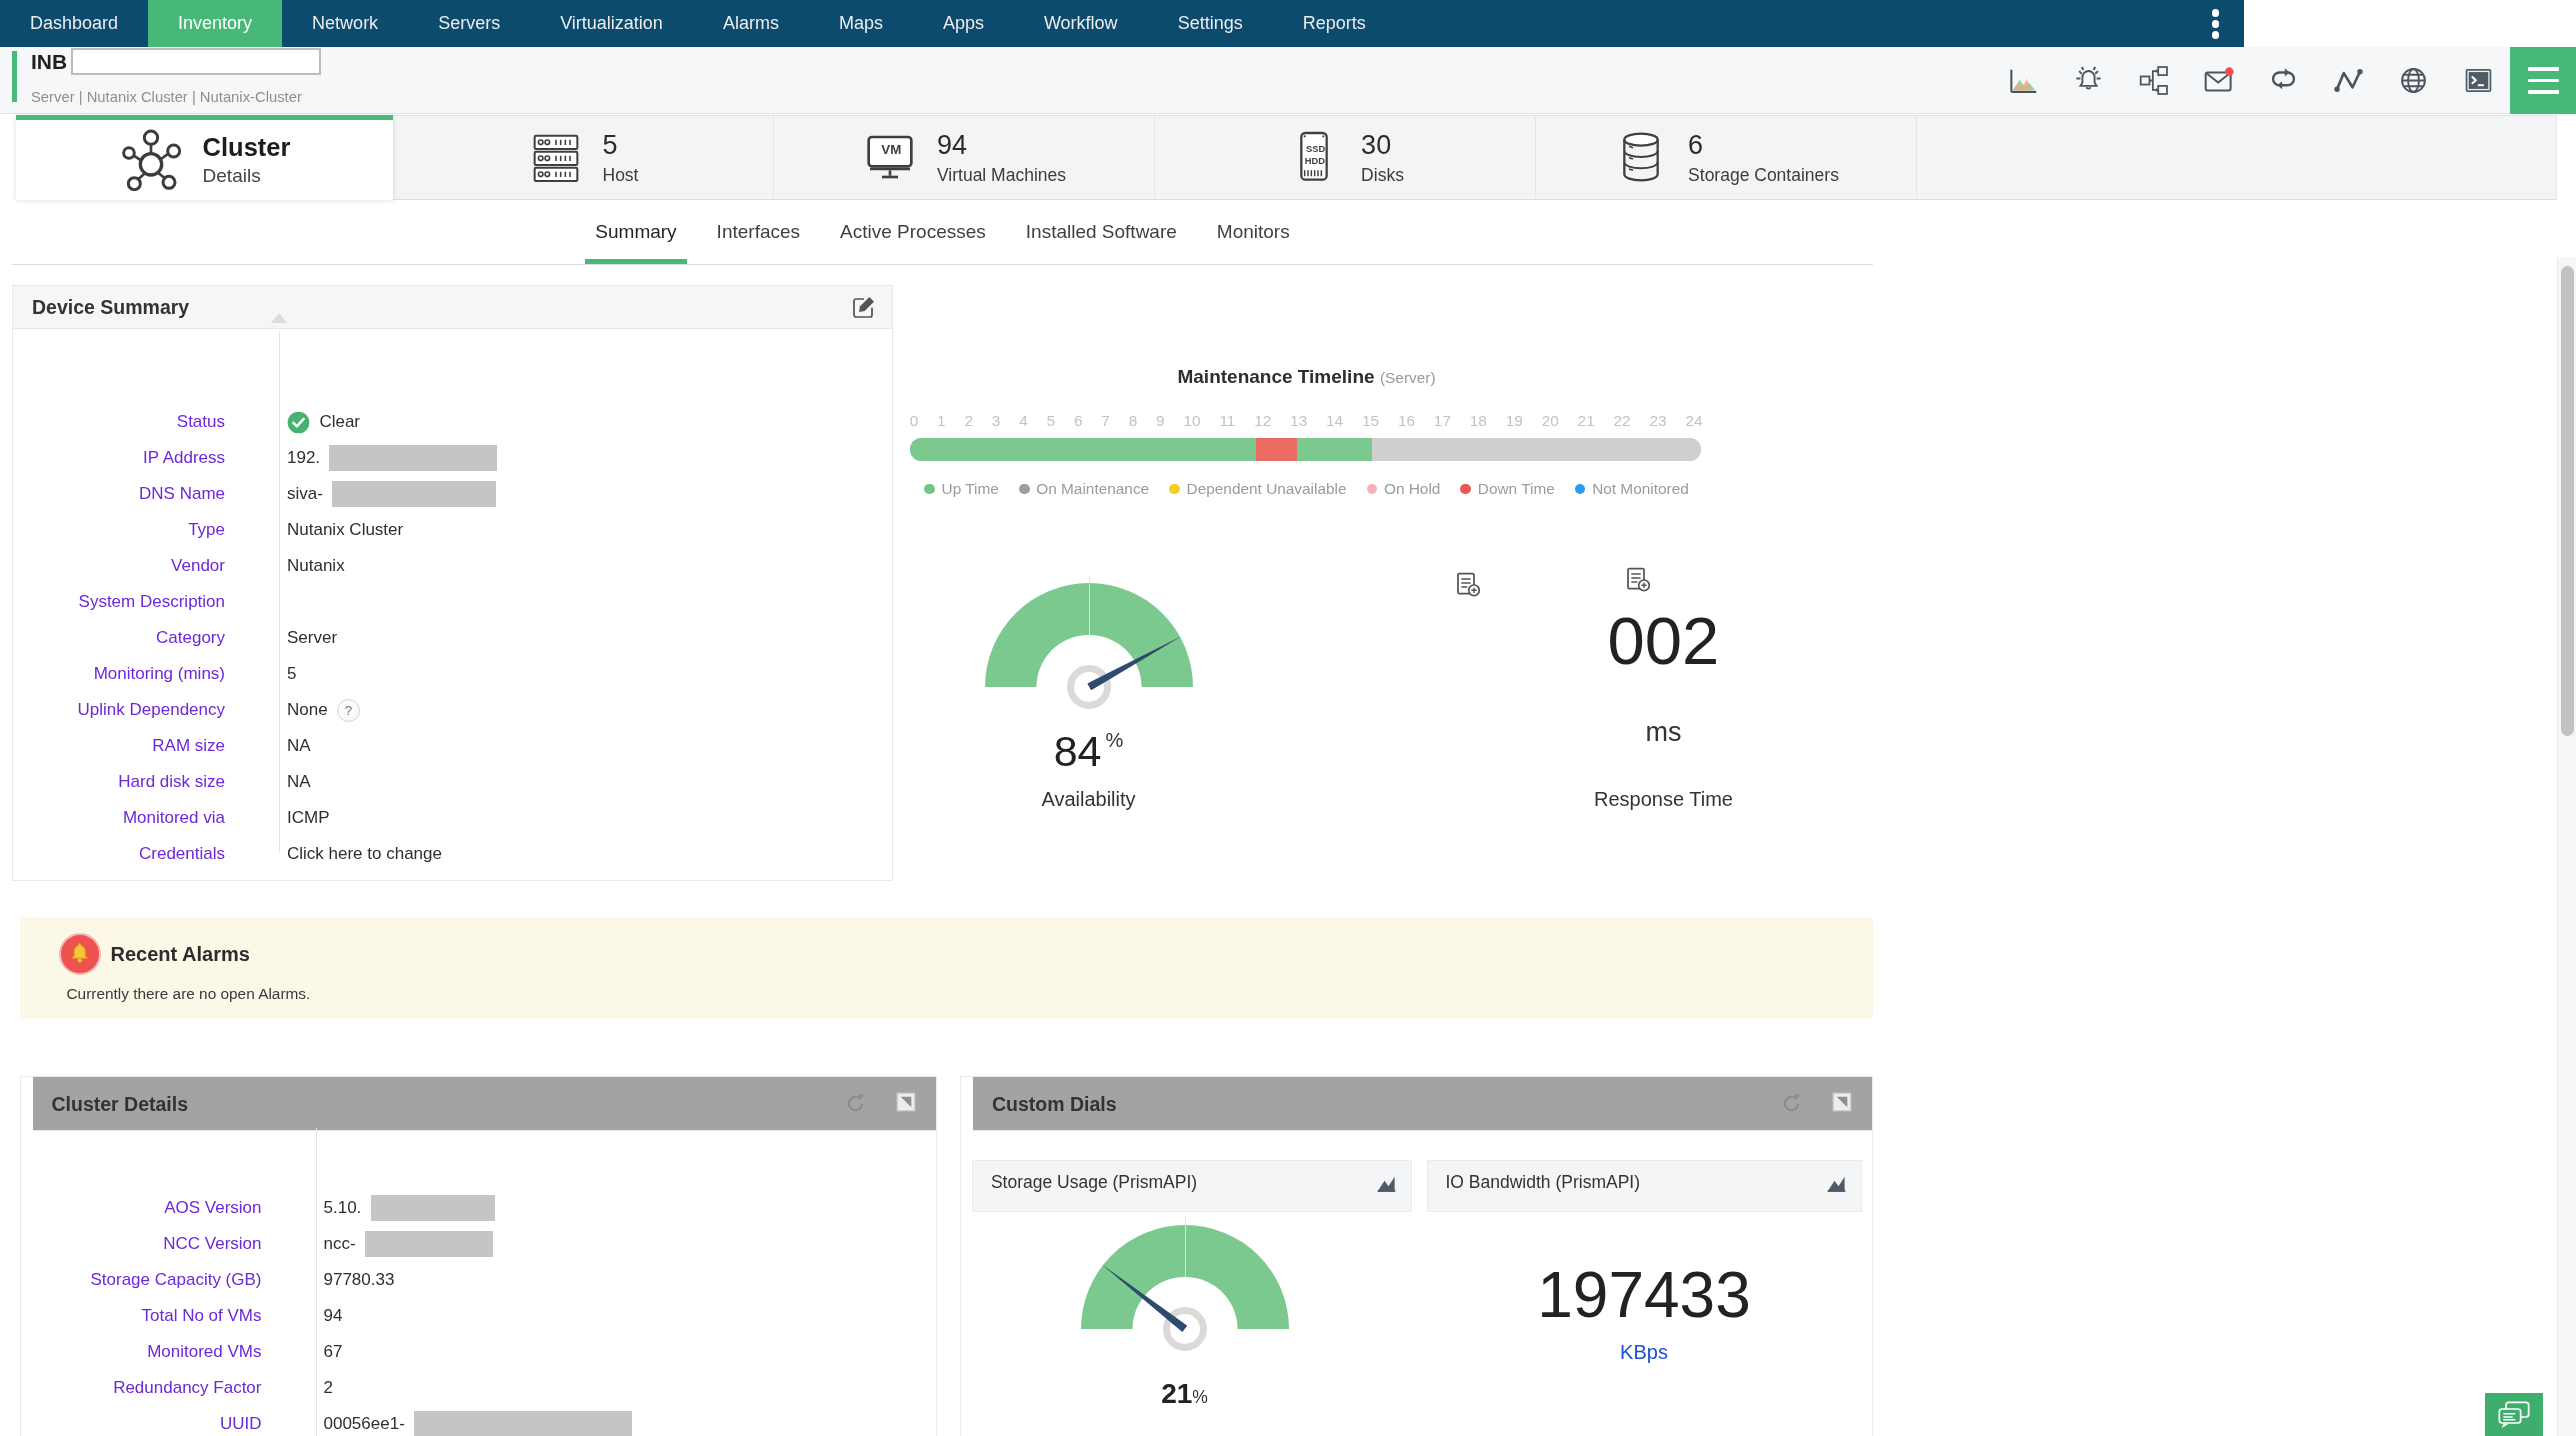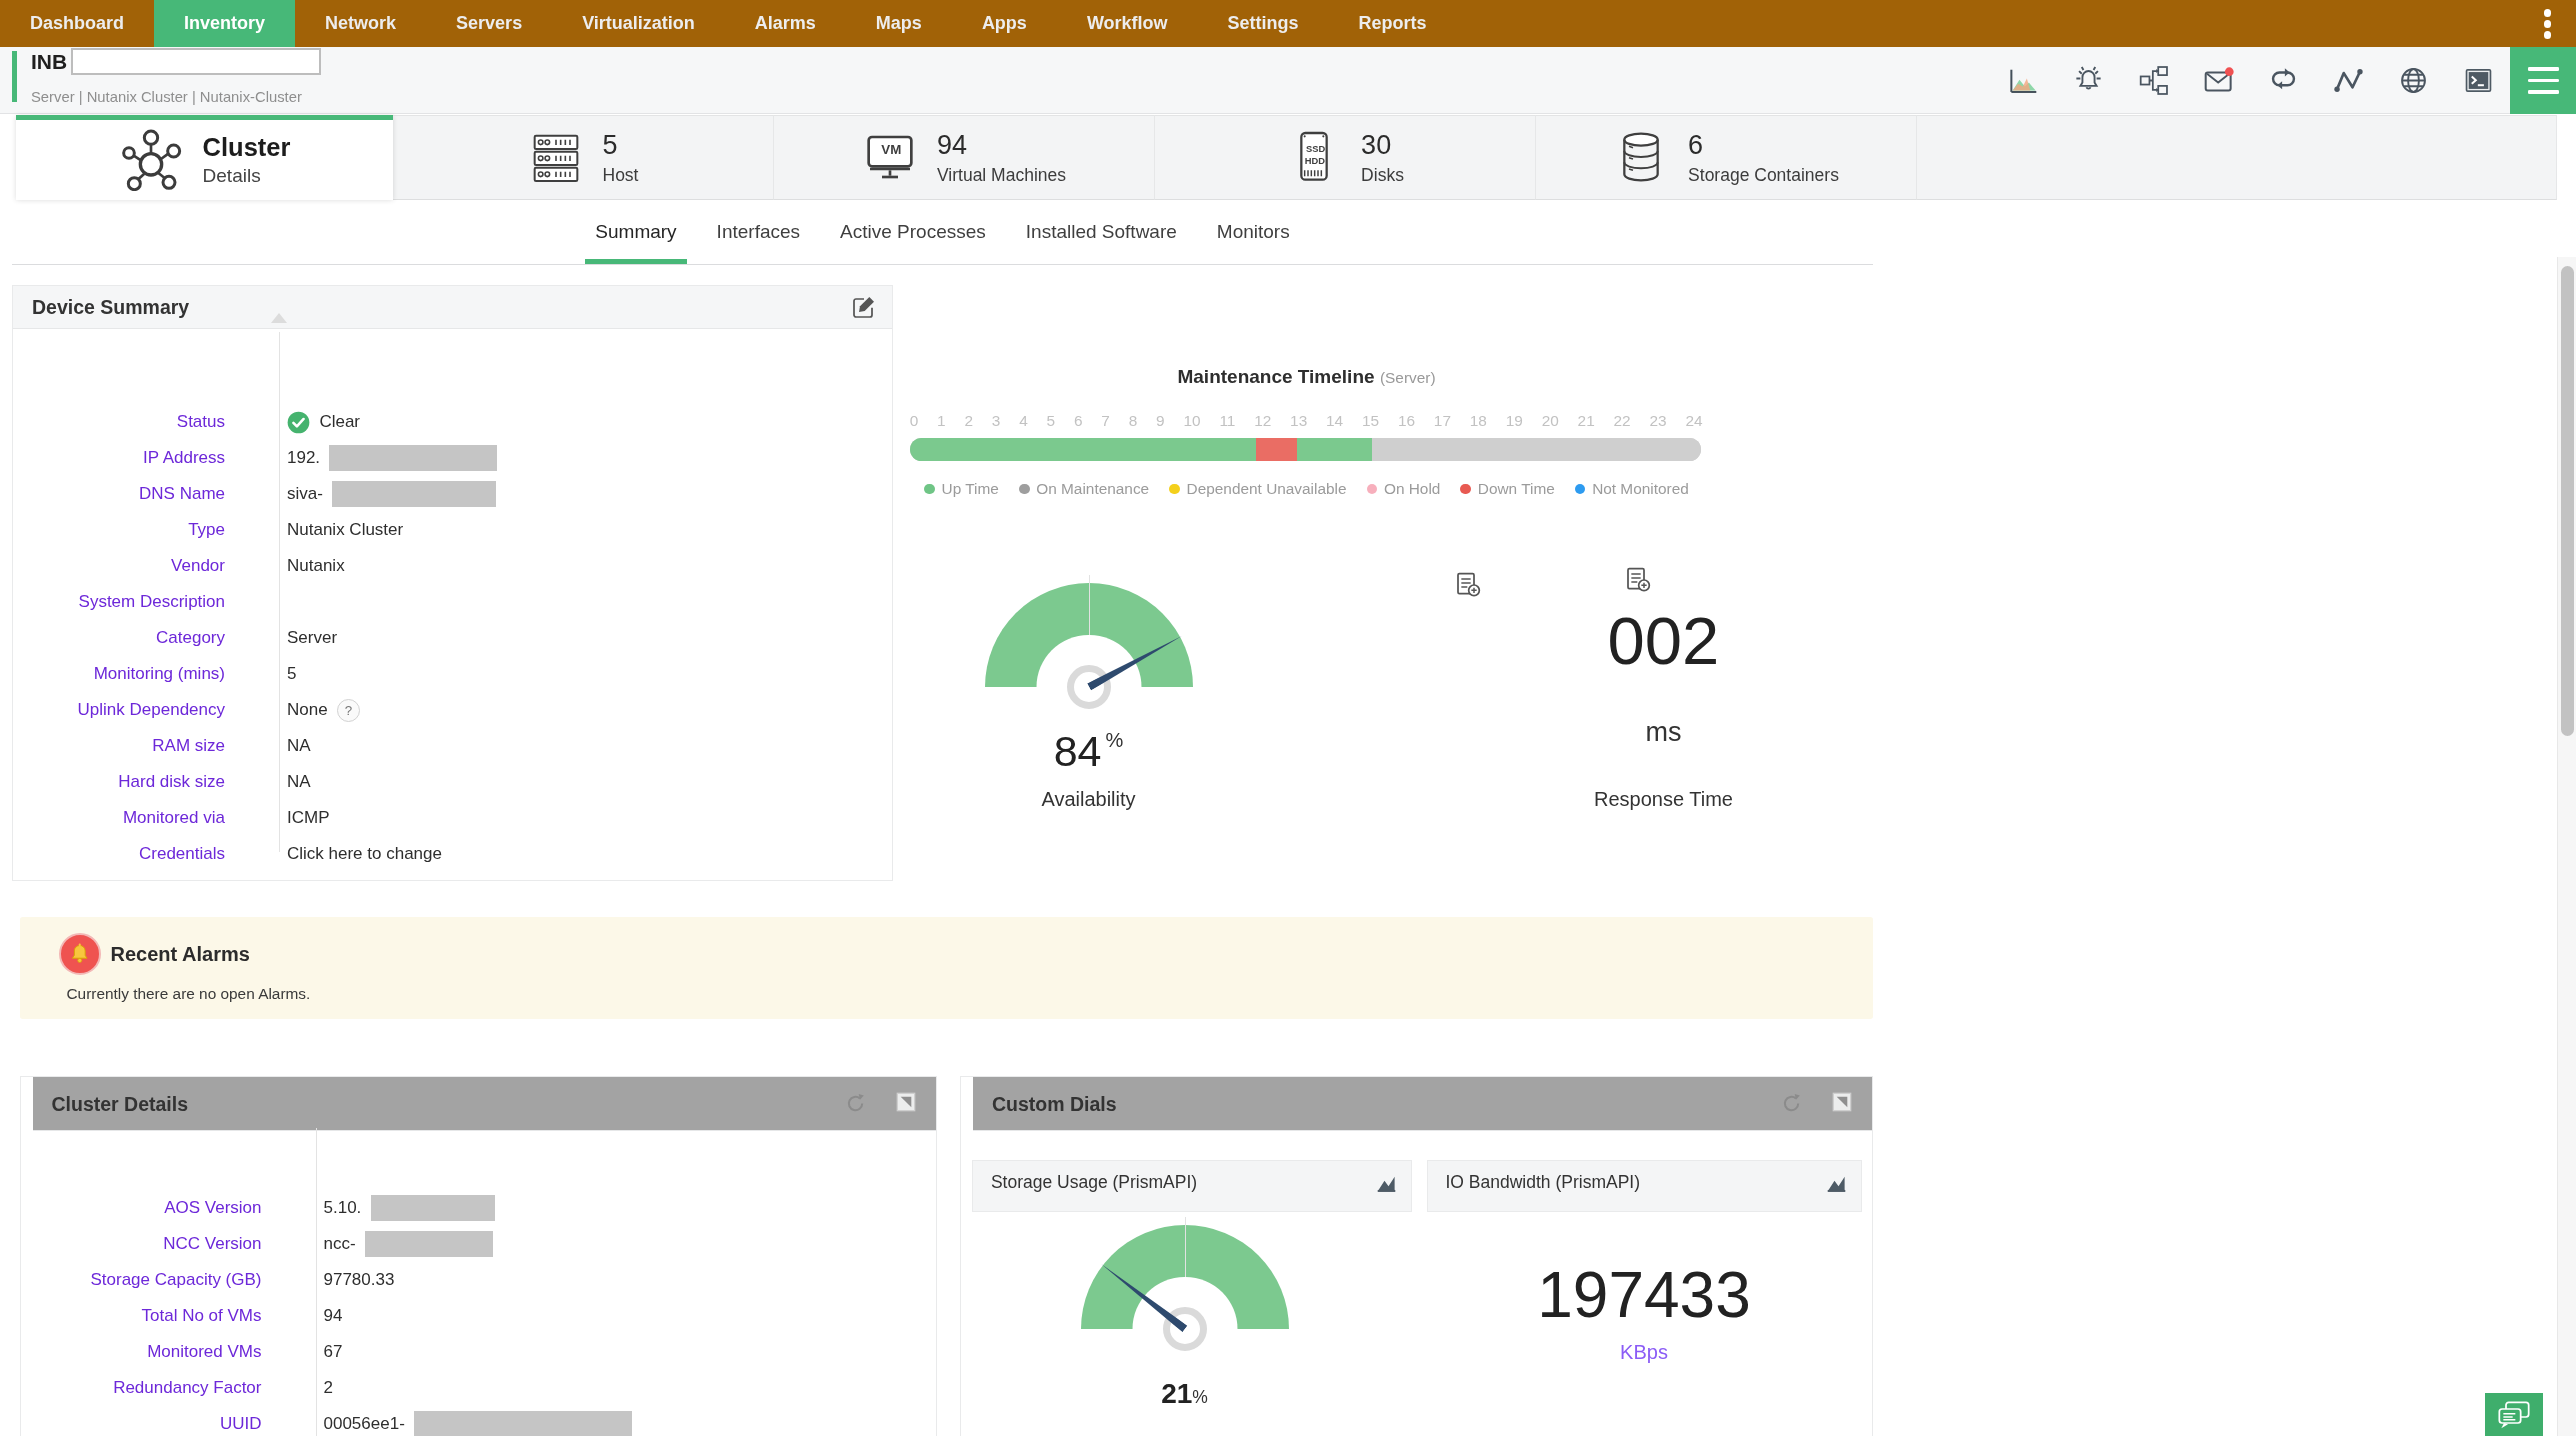--- a/index.html
+++ b/index.html
@@ -1,21 +1,21 @@
 <!DOCTYPE html>
 <html style="font-size:10.7px"><head>
 <meta charset="utf-8">
 <style>
   * { margin:0; padding:0; box-sizing:border-box; }
   html,body { background:#fff; }
   body { font-family:"Liberation Sans", sans-serif; }
   #screen { position:relative; width:2576px; height:1436px; background:#fff; overflow:hidden; }
 
   
-  #topnav { position:absolute; left:0; top:0; width:2576px; height:47px; background:#a16207; display:flex; align-items:stretch;font-weight:bold; }
+  #topnav { position:absolute; left:0; top:0; width:2244px; height:47px; background:#0c4a6e; display:flex; align-items:stretch; }
   .nav-item { padding:0 30px; line-height:47px; font-size:18px; color:#ededee; cursor:pointer; white-space:nowrap; }
   .nav-item.active { background:#47b878; color:#fff; }
   .kebab { position:absolute; right:24px; top:9.4px; width:9.4px; height:29.5px; display:flex; flex-direction:column; justify-content:space-between; align-items:center; cursor:pointer; }
   .kebab i { width:7.4px; height:7.4px; border-radius:50%; background:#fff; }
 
   
   #subheader { position:absolute; left:0; top:47px; width:2576px; height:67px; background:#f6f7f8; border-bottom:0.7px solid #e2e3e5; }
   .accent-bar { position:absolute; left:12px; top:4px; width:4.7px; height:51px; background:#47b878; }
   .device-name { position:absolute; left:31px; top:2.7px; font-size:21px; font-weight:bold; color:#1f1f1f; }
   .name-redact { display:inline-block; width:250px; height:27px; background:#fff; border:2.7px solid #bdbdbd; vertical-align:middle; margin-left:4px; margin-top:-4px; }
@@ -99,21 +99,21 @@
   #cluster-details .field-label { width:268px; }
 
   #custom-dials { left:960px; top:1076px; width:913px; height:360px; border-bottom:none; }
   .dial-head { position:absolute; height:52px; background:#f4f5f6; border:0.7px solid #e9eaeb; }
   .dial-title { position:absolute; left:17.5px; top:0; line-height:43px; font-size:17.5px; color:#333; }
   .dial-chart-ic { position:absolute; right:13.4px; top:10.7px; width:23px; height:23px; cursor:pointer; }
   .dial-value { position:absolute; text-align:center; }
   .sv-val { font-size:28px; font-weight:bold; color:#222; }
   .sv-unit { font-size:17.5px; color:#333; }
   .io-val { position:absolute; left:448px; top:181px; width:470px; text-align:center; font-size:64px; color:#222; }
-  .io-unit { position:absolute; left:448px; top:264px; width:470px; text-align:center; font-size:20px; color:#8b5cf6; }
+  .io-unit { position:absolute; left:448px; top:264px; width:470px; text-align:center; font-size:20px; color:#1d4ed8; }
 
   
   #chat-btn { position:absolute; left:2485px; top:1393px; width:58px; height:43px; background:#3fae6c; cursor:pointer; display:flex; align-items:center; justify-content:center; }
   #scrollbar { position:absolute; left:2557px; top:257px; width:19px; height:1179px; background:#f6f6f6; border-left:0.7px solid #e8e8e8; }
   #scroll-thumb { position:absolute; left:2.7px; top:9.4px; width:13.4px; height:470px; border-radius:6.7px; background:#c2c2c2; cursor:pointer; }
 </style>
 </head>
 <body>
 
 <div id="screen">

